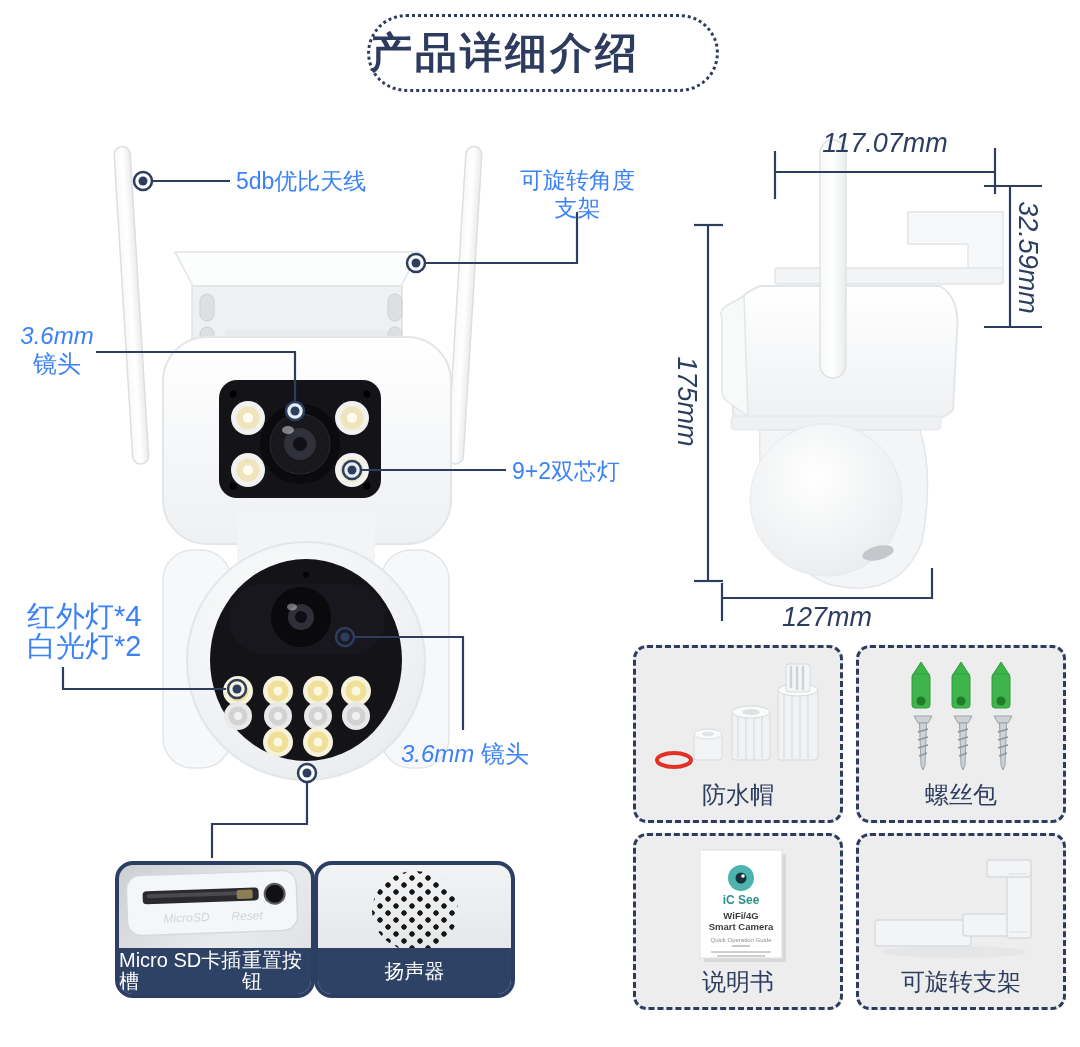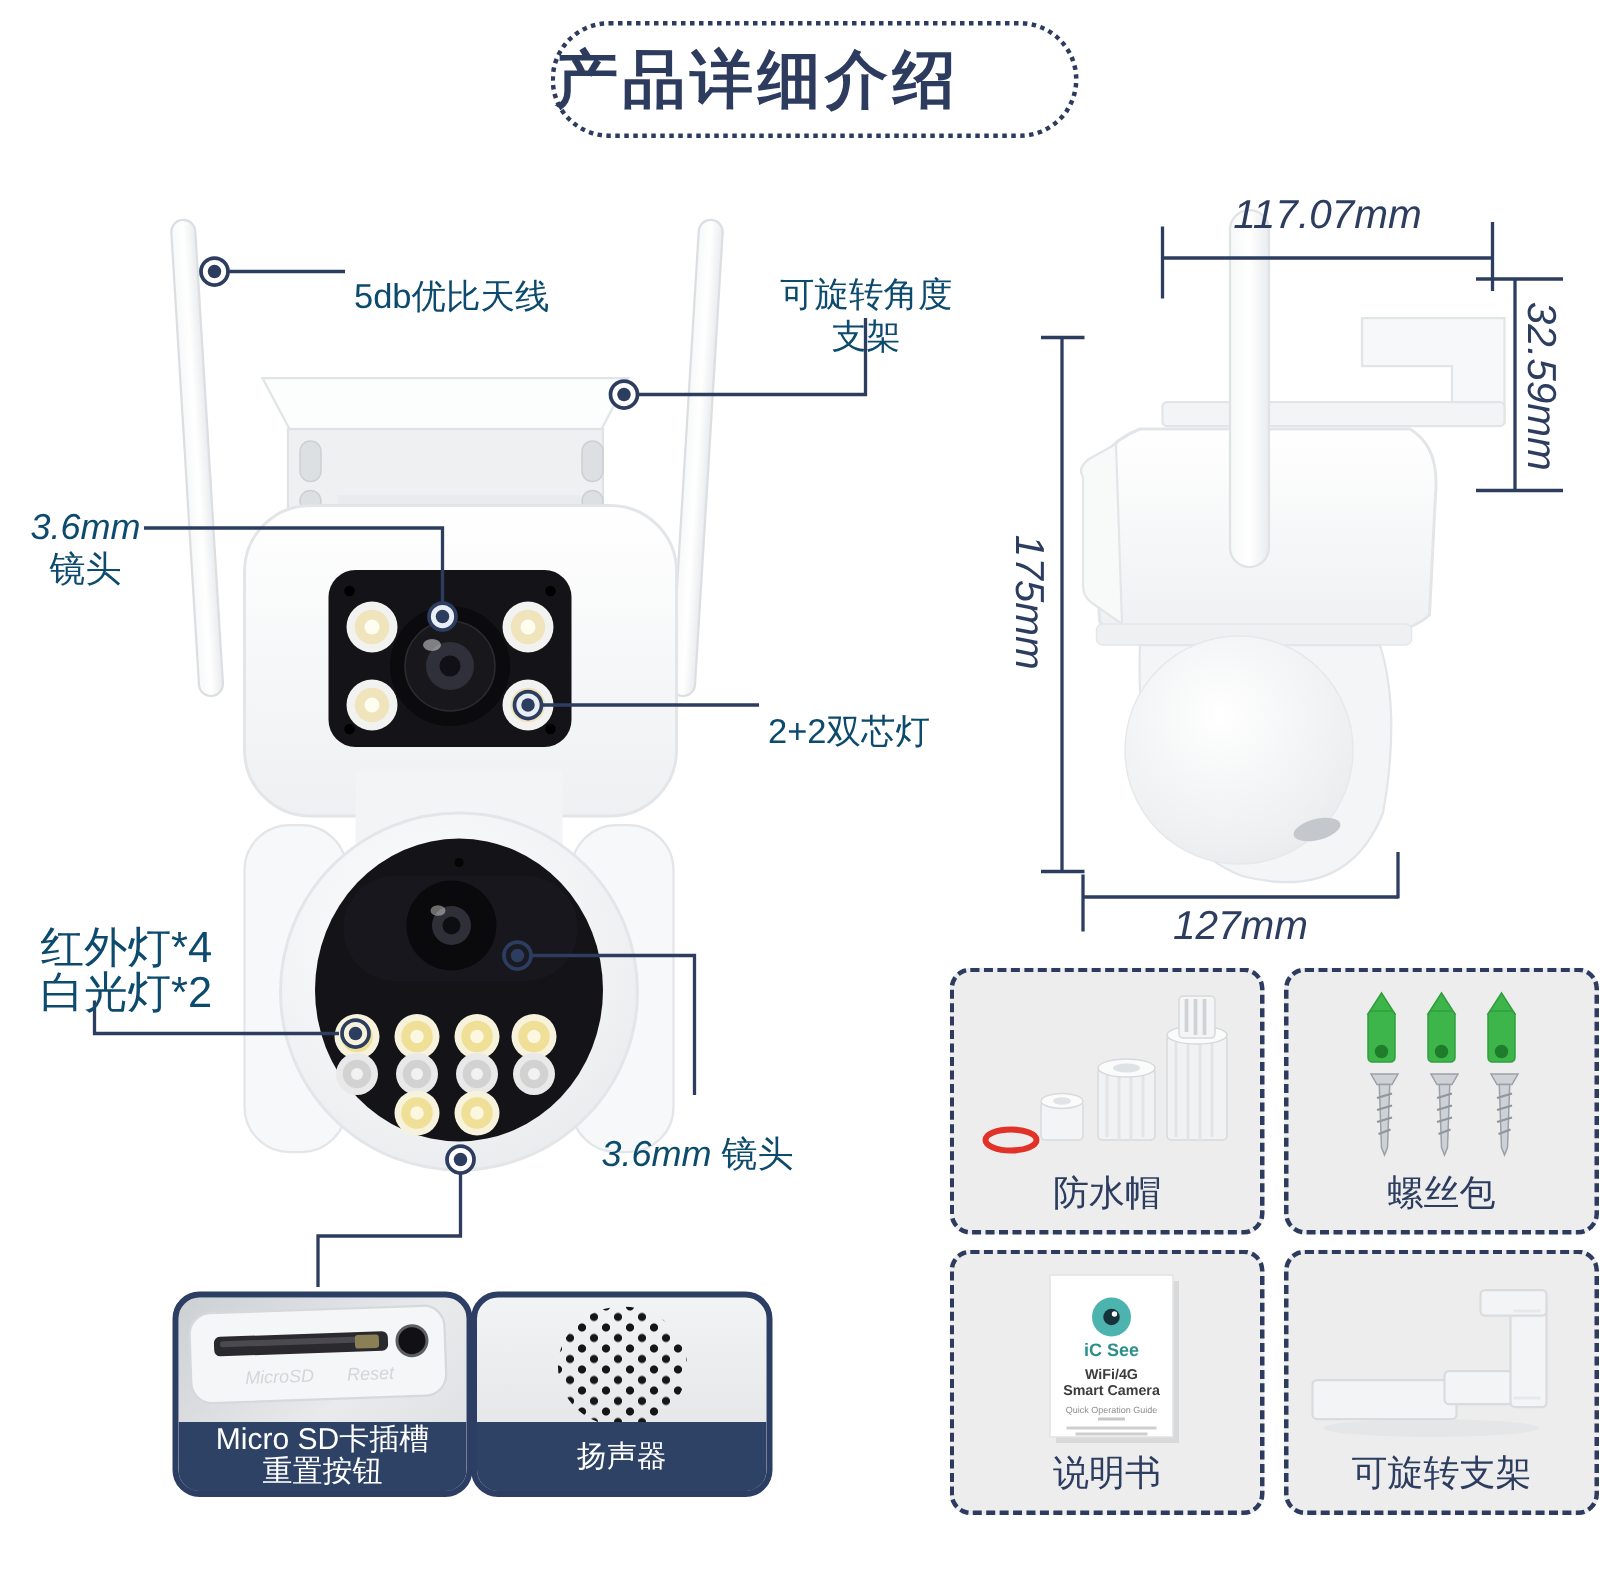--- a/index.html
+++ b/index.html
@@ -7,33 +7,33 @@
         font-family:"Liberation Sans","DejaVu Sans",sans-serif;color:#2d3d60;}
   .abs{position:absolute;}
   svg{display:block;}
 
   
   .title-banner{left:367px;top:14px;width:346px;height:72px;border:3px dotted #2c3b5e;
     border-radius:44px;display:flex;align-items:center;}
   .title-banner h1{margin:0;font-size:42px;font-weight:bold;color:#2c3b5e;letter-spacing:3px;}
 
   
-  .co-label{font-size:23px;color:#0c4a6e;line-height:28px;white-space:nowrap;margin-top:16px;}
+  .co-label{font-size:23px;color:#3b82f6;line-height:28px;white-space:nowrap;}
   .co-center{text-align:center;}
   .num{font-style:italic;}
 
   
   .dim{font-size:27px;font-style:italic;color:#2d3d60;text-align:center;white-space:nowrap;}
   .rot90{transform:rotate(90deg);transform-origin:center center;}
 
   
   .inset-card{border:4px solid #2c3e63;border-radius:18px;overflow:hidden;
     background:linear-gradient(135deg,#cdd0d3 0%,#e8eaec 55%,#dcdfe1 100%);}
   .inset-band{position:absolute;left:0;right:0;bottom:0;background:#2e4266;
-    display:flex;flex-direction:column;align-items:center;justify-content:center;margin-top:36px;}
+    display:flex;flex-direction:row;align-items:center;justify-content:center;margin-top:36px;}
   .inset-band div{color:#ffffff;font-size:20px;line-height:21px;}
   .speaker-dots{position:absolute;left:50%;top:6px;transform:translateX(-50%);
     width:86px;height:80px;border-radius:50%;
     background-image:
       radial-gradient(circle,#161616 2.4px,transparent 3px),
       radial-gradient(circle,#161616 2.4px,transparent 3px);
     background-size:16px 14px,16px 14px;
     background-position:0 0,8px 7px;}
 
   
@@ -265,21 +265,21 @@
   <div class="abs co-label co-center" style="left:500px;top:166px;width:155px">
     <div>可旋转角度</div>
     <div>支架</div>
   </div>
 
   <div class="abs co-label co-center" style="left:14px;top:322px;width:86px;font-size:24px">
     <div class="num">3.6mm</div>
     <div>镜头</div>
   </div>
 
-  <div class="abs co-label" style="left:512px;top:457px">2+2双芯灯</div>
+  <div class="abs co-label" style="left:512px;top:457px">9+2双芯灯</div>
 
   <div class="abs co-label" style="left:27px;top:601px;font-size:29px;line-height:30px">
     <div>红外灯*4</div>
     <div>白光灯*2</div>
   </div>
 
   <div class="abs co-label co-center" style="left:395px;top:740px;width:140px;font-size:24px">
     <span class="num">3.6mm</span>
     <span> </span>
     <span>镜头</span>

